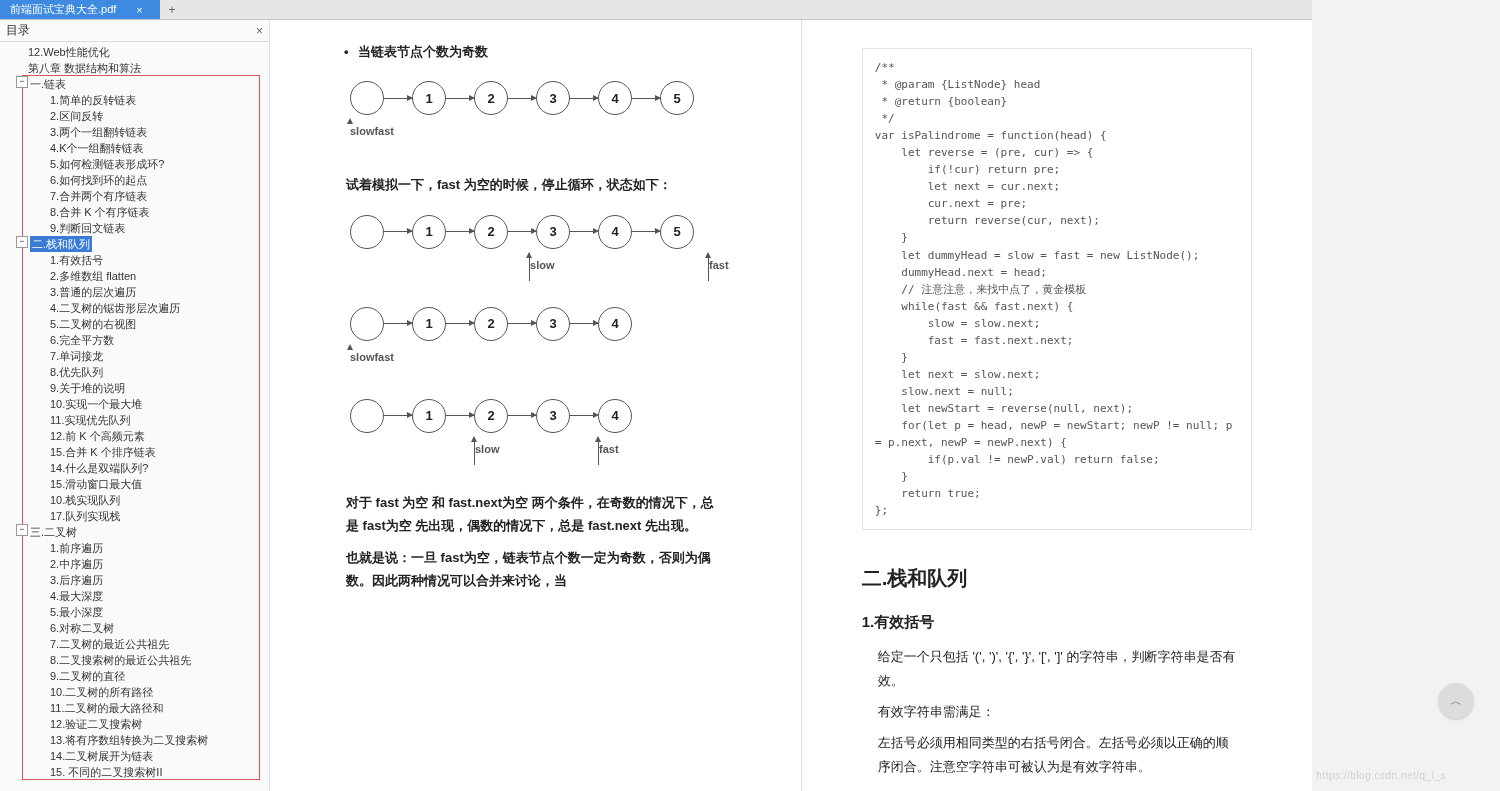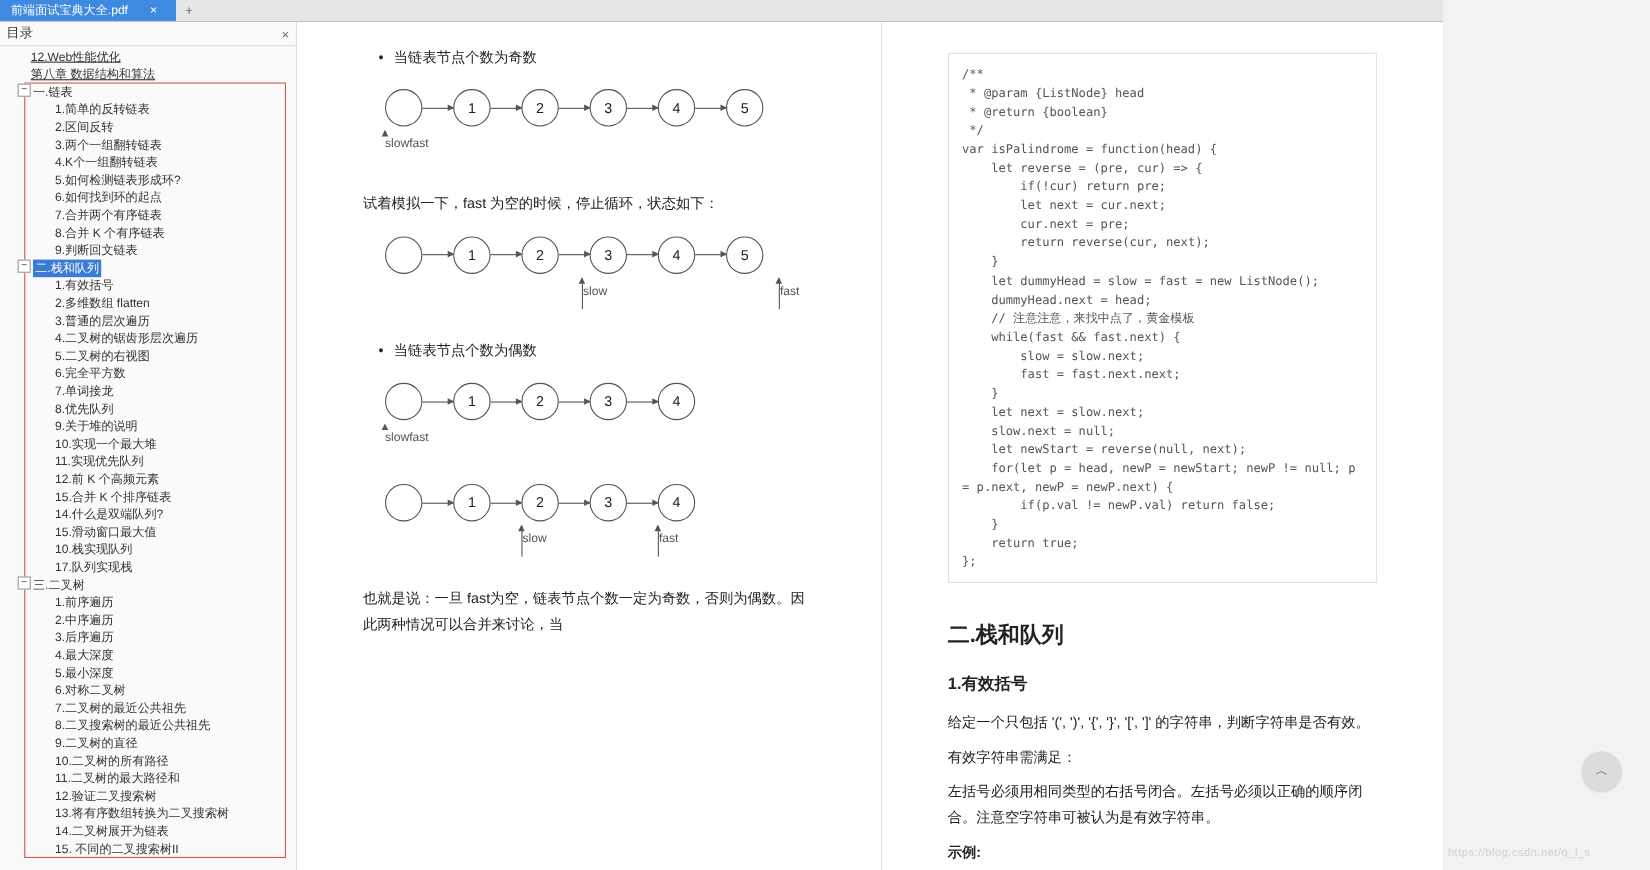--- a/index.html
+++ b/index.html
@@ -7,33 +7,33 @@
 .app { width:1312px; height:791px; display:flex; flex-direction:column; }
 .tabbar { height:20px; background:#e6e6e6; display:flex; align-items:stretch; border-bottom:1px solid #c5c5c5; }
 .tab { background:#3e8ae0; color:#fff; padding:0 10px; display:flex; align-items:center; gap:20px; font-size:11px; min-width:160px; }
 .tab .close { cursor:pointer; }
 .newtab { width:24px; display:flex; align-items:center; justify-content:center; color:#666; }
 .body { flex:1; display:flex; min-height:0; }
 .sidebar { width:270px; background:#fafafa; border-right:1px solid #ddd; display:flex; flex-direction:column; }
 .toc-header { height:22px; display:flex; align-items:center; justify-content:space-between; padding:0 6px; border-bottom:1px solid #ddd; }
 .toc-close { cursor:pointer; color:#666; }
 .toc { flex:1; overflow:auto; padding:2px 0 2px 6px; font-size:11px; line-height:16px; color:#333; position:relative; }
-.toc .lvl0 { padding-left:22px; cursor:pointer; white-space:nowrap;text-decoration:underline; }
+.toc .lvl0 { padding-left:22px; cursor:pointer; white-space:nowrap; }
 .toc .sec { padding-left:24px; cursor:pointer; white-space:nowrap; position:relative; }
 .toc .sec::before { content:"−"; position:absolute; left:10px; top:0; width:10px; height:10px; border:1px solid #999; font-size:9px; line-height:9px; text-align:center; background:#fff; }
 .toc .item { padding-left:44px; cursor:pointer; white-space:nowrap; }
 .toc .sel { background:#3a7bd5; color:#fff; display:inline-block; padding:0 2px; }
 .redbox { position:absolute; left:22px; top:33px; width:238px; height:705px; border:1px solid #d9534f; pointer-events:none; }
 .content { flex:1; display:flex; background:#f2f2f2; overflow:hidden; }
 .page { background:#fff; height:100%; overflow:auto; padding:20px 60px; font-size:13px; color:#222; line-height:1.8; }
-.pageL { flex:1; border-right:1px solid #ddd; }
+.pageL { flex:1; border-right:1px solid #ddd;font-weight:bold; }
 .pageR { flex:0.95; }
 .bullet { padding-left:28px; position:relative; }
 .bullet::before { content:"•"; position:absolute; left:14px; }
-.para { margin:8px 0; }
+.para { margin:8px 16px; }
 h2.sec-title { font-size:20px; font-weight:700; margin:30px 0 12px; }
 h3.sub-title { font-size:15px; font-weight:700; margin:10px 0; }
 pre.code { background:#fff; border:1px solid #e2e2e2; padding:10px 12px; font-family:Consolas,monospace; font-size:11px; line-height:1.55; white-space:pre-wrap; color:#555; margin:8px 0; }
 .diagram { margin:18px 0 24px; }
 .nodes { display:flex; align-items:center; gap:0; padding-left:20px; }
 .node { width:34px; height:34px; border:1px solid #555; border-radius:50%; display:flex; align-items:center; justify-content:center; font-size:13px; background:#fff; }
 .arrow { width:28px; height:1px; background:#555; position:relative; }
 .arrow::after { content:""; position:absolute; right:-1px; top:-3px; border-left:6px solid #555; border-top:3.5px solid transparent; border-bottom:3.5px solid transparent; }
 .ptr-row { display:flex; padding-left:20px; }
 .ptr { width:34px; display:flex; flex-direction:row; align-items:center; font-size:11px; color:#555; }
@@ -177,21 +177,20 @@
               <div class="ptr"></div>
               <div class="spacer"></div>
               <div class="ptr"></div>
               <div class="spacer"></div>
               <div class="ptr">
                 <div class="up-arrow"></div>
                 <div>fast</div>
               </div>
             </div>
           </div>
-        <div class="bullet">当链表节点个数为偶数</div>
         <div class="diagram" id="d3">
             <div class="nodes">
               <div class="node"></div>
               <div class="arrow"></div>
               <div class="node">1</div>
               <div class="arrow"></div>
               <div class="node">2</div>
               <div class="arrow"></div>
               <div class="node">3</div>
               <div class="arrow"></div>
@@ -236,20 +235,21 @@
               </div>
               <div class="spacer"></div>
               <div class="ptr"></div>
               <div class="spacer"></div>
               <div class="ptr">
                 <div class="up-arrow"></div>
                 <div>fast</div>
               </div>
             </div>
           </div>
+        <div class="para">对于 fast 为空 和 fast.next为空 两个条件，在奇数的情况下，总是 fast为空 先出现，偶数的情况下，总是 fast.next 先出现。</div>
         <div class="para">也就是说：一旦 fast为空，链表节点个数一定为奇数，否则为偶数。因此两种情况可以合并来讨论，当</div>
       </div>
 
       <div class="page pageR">
         <pre class="code">/**
  * @param {ListNode} head
  * @return {boolean}
  */
 var isPalindrome = function(head) {
     let reverse = (pre, cur) =&gt; {

